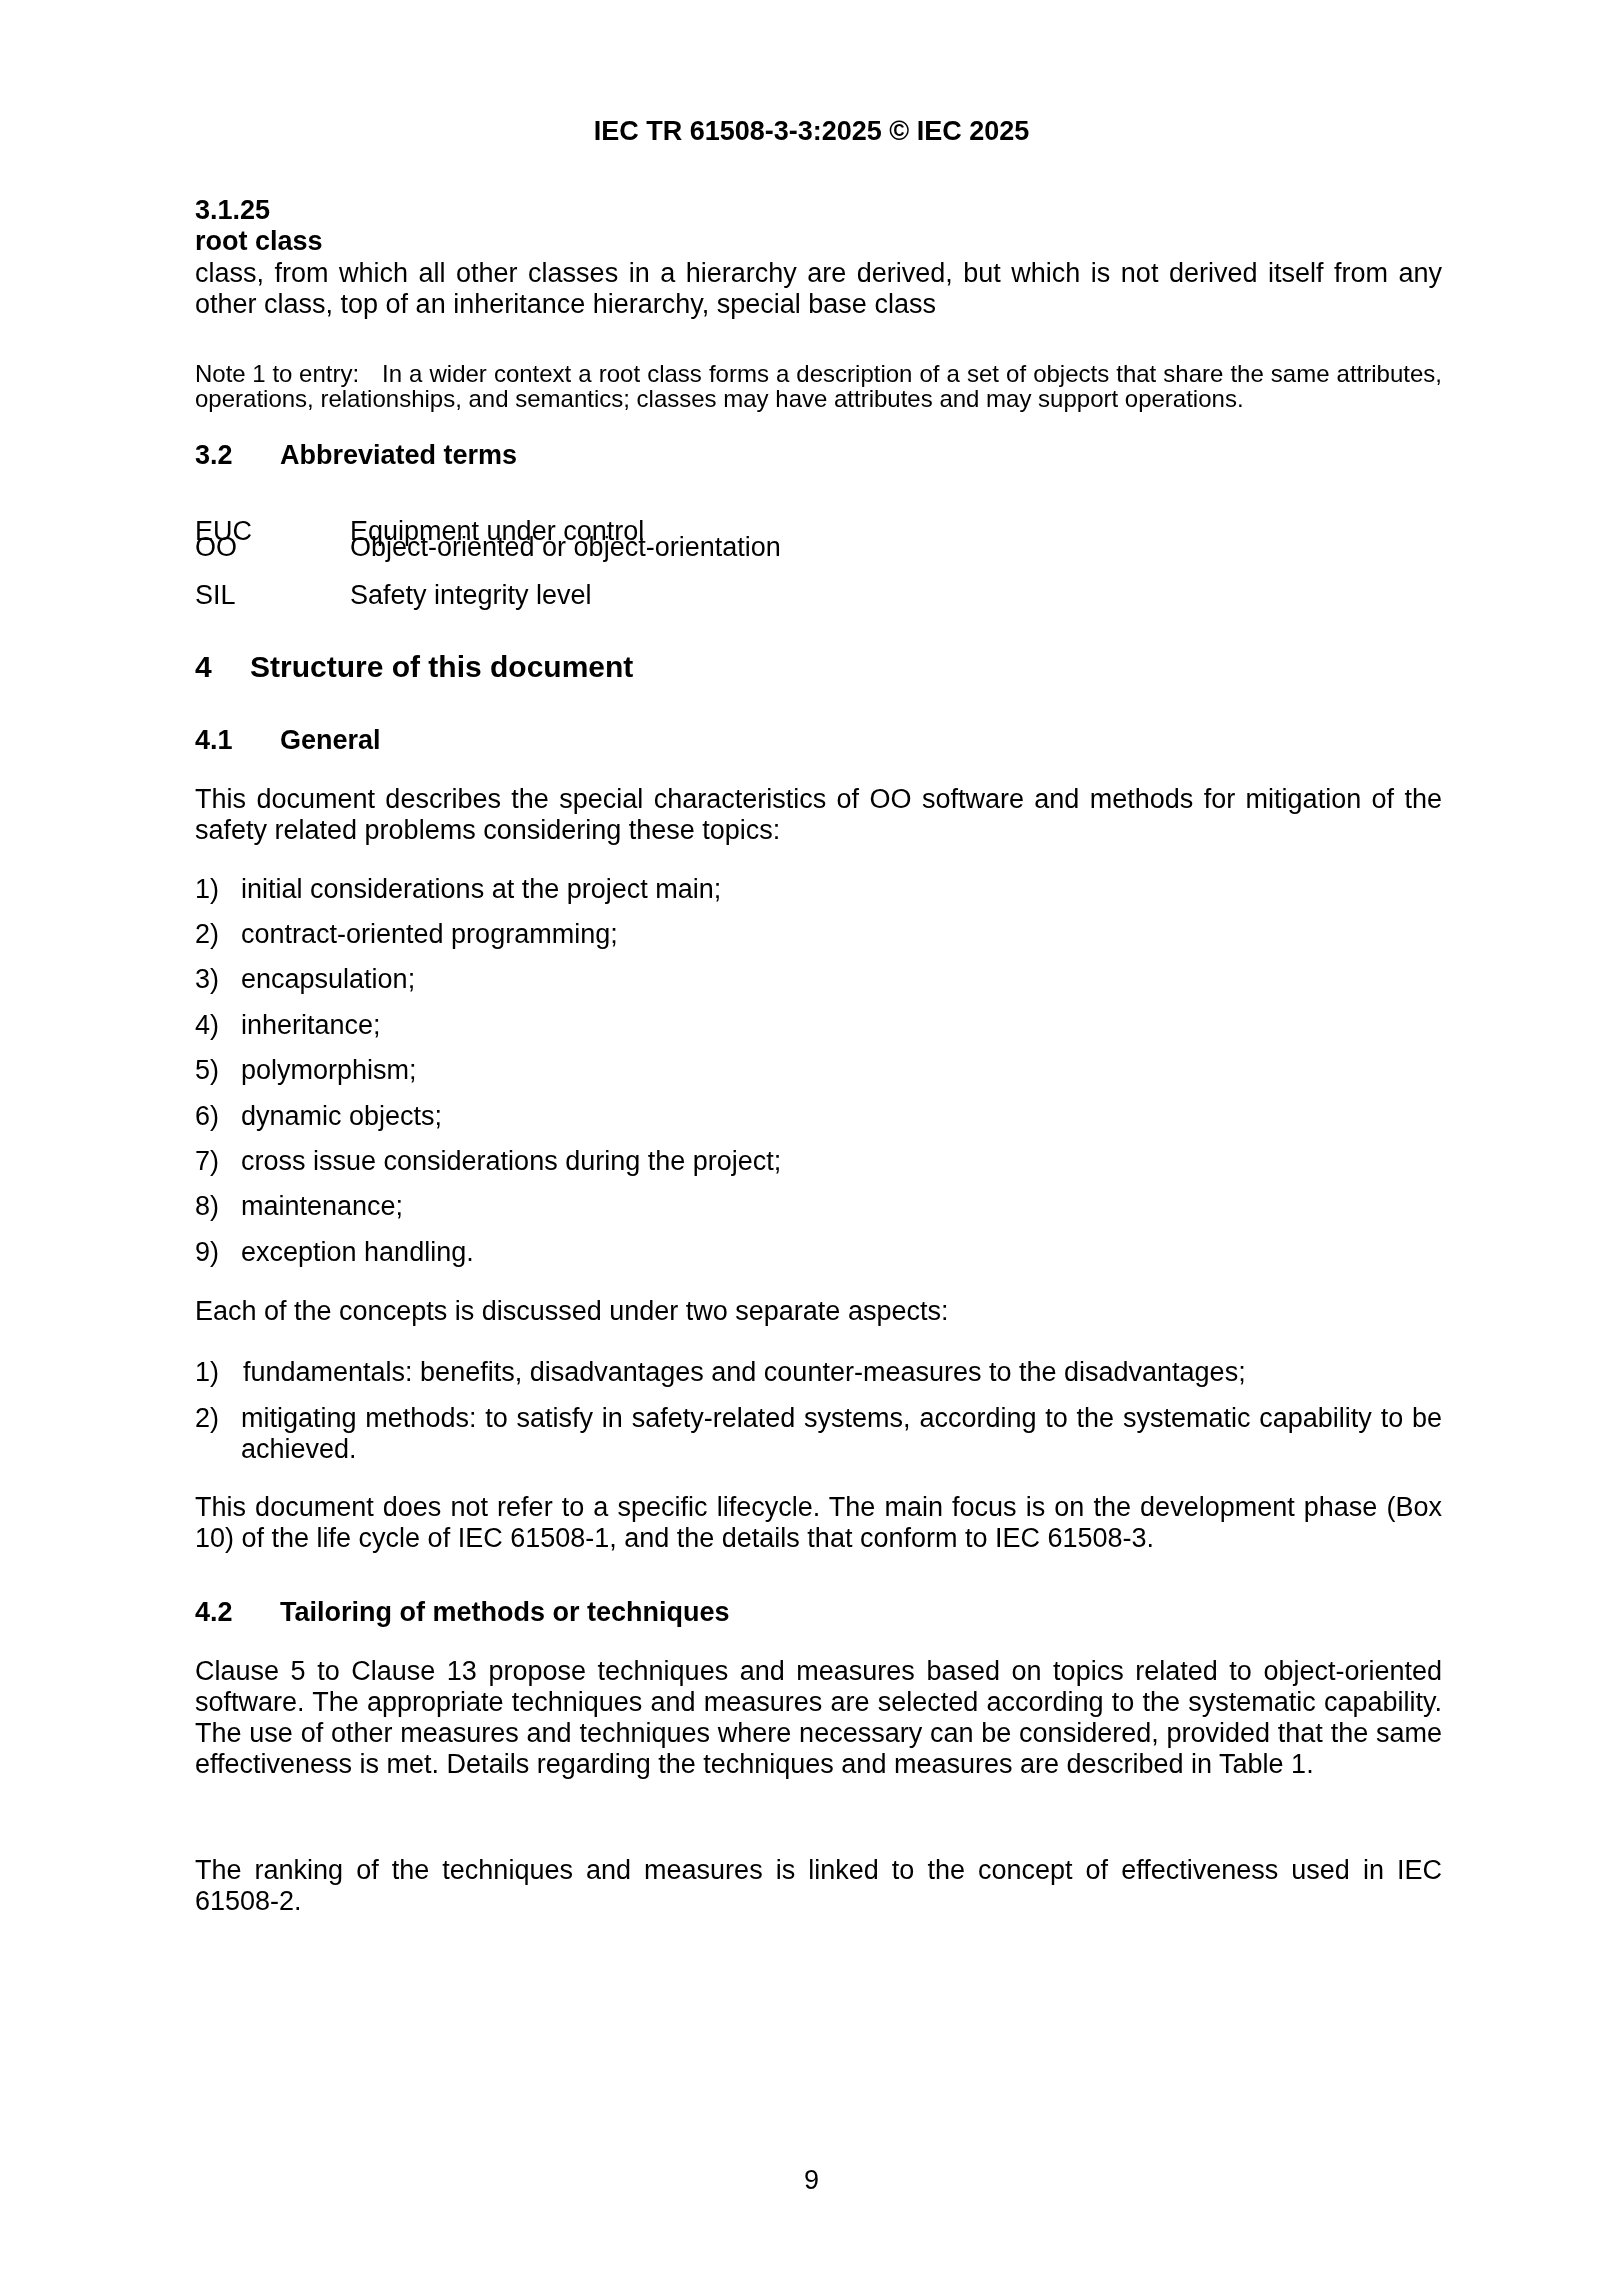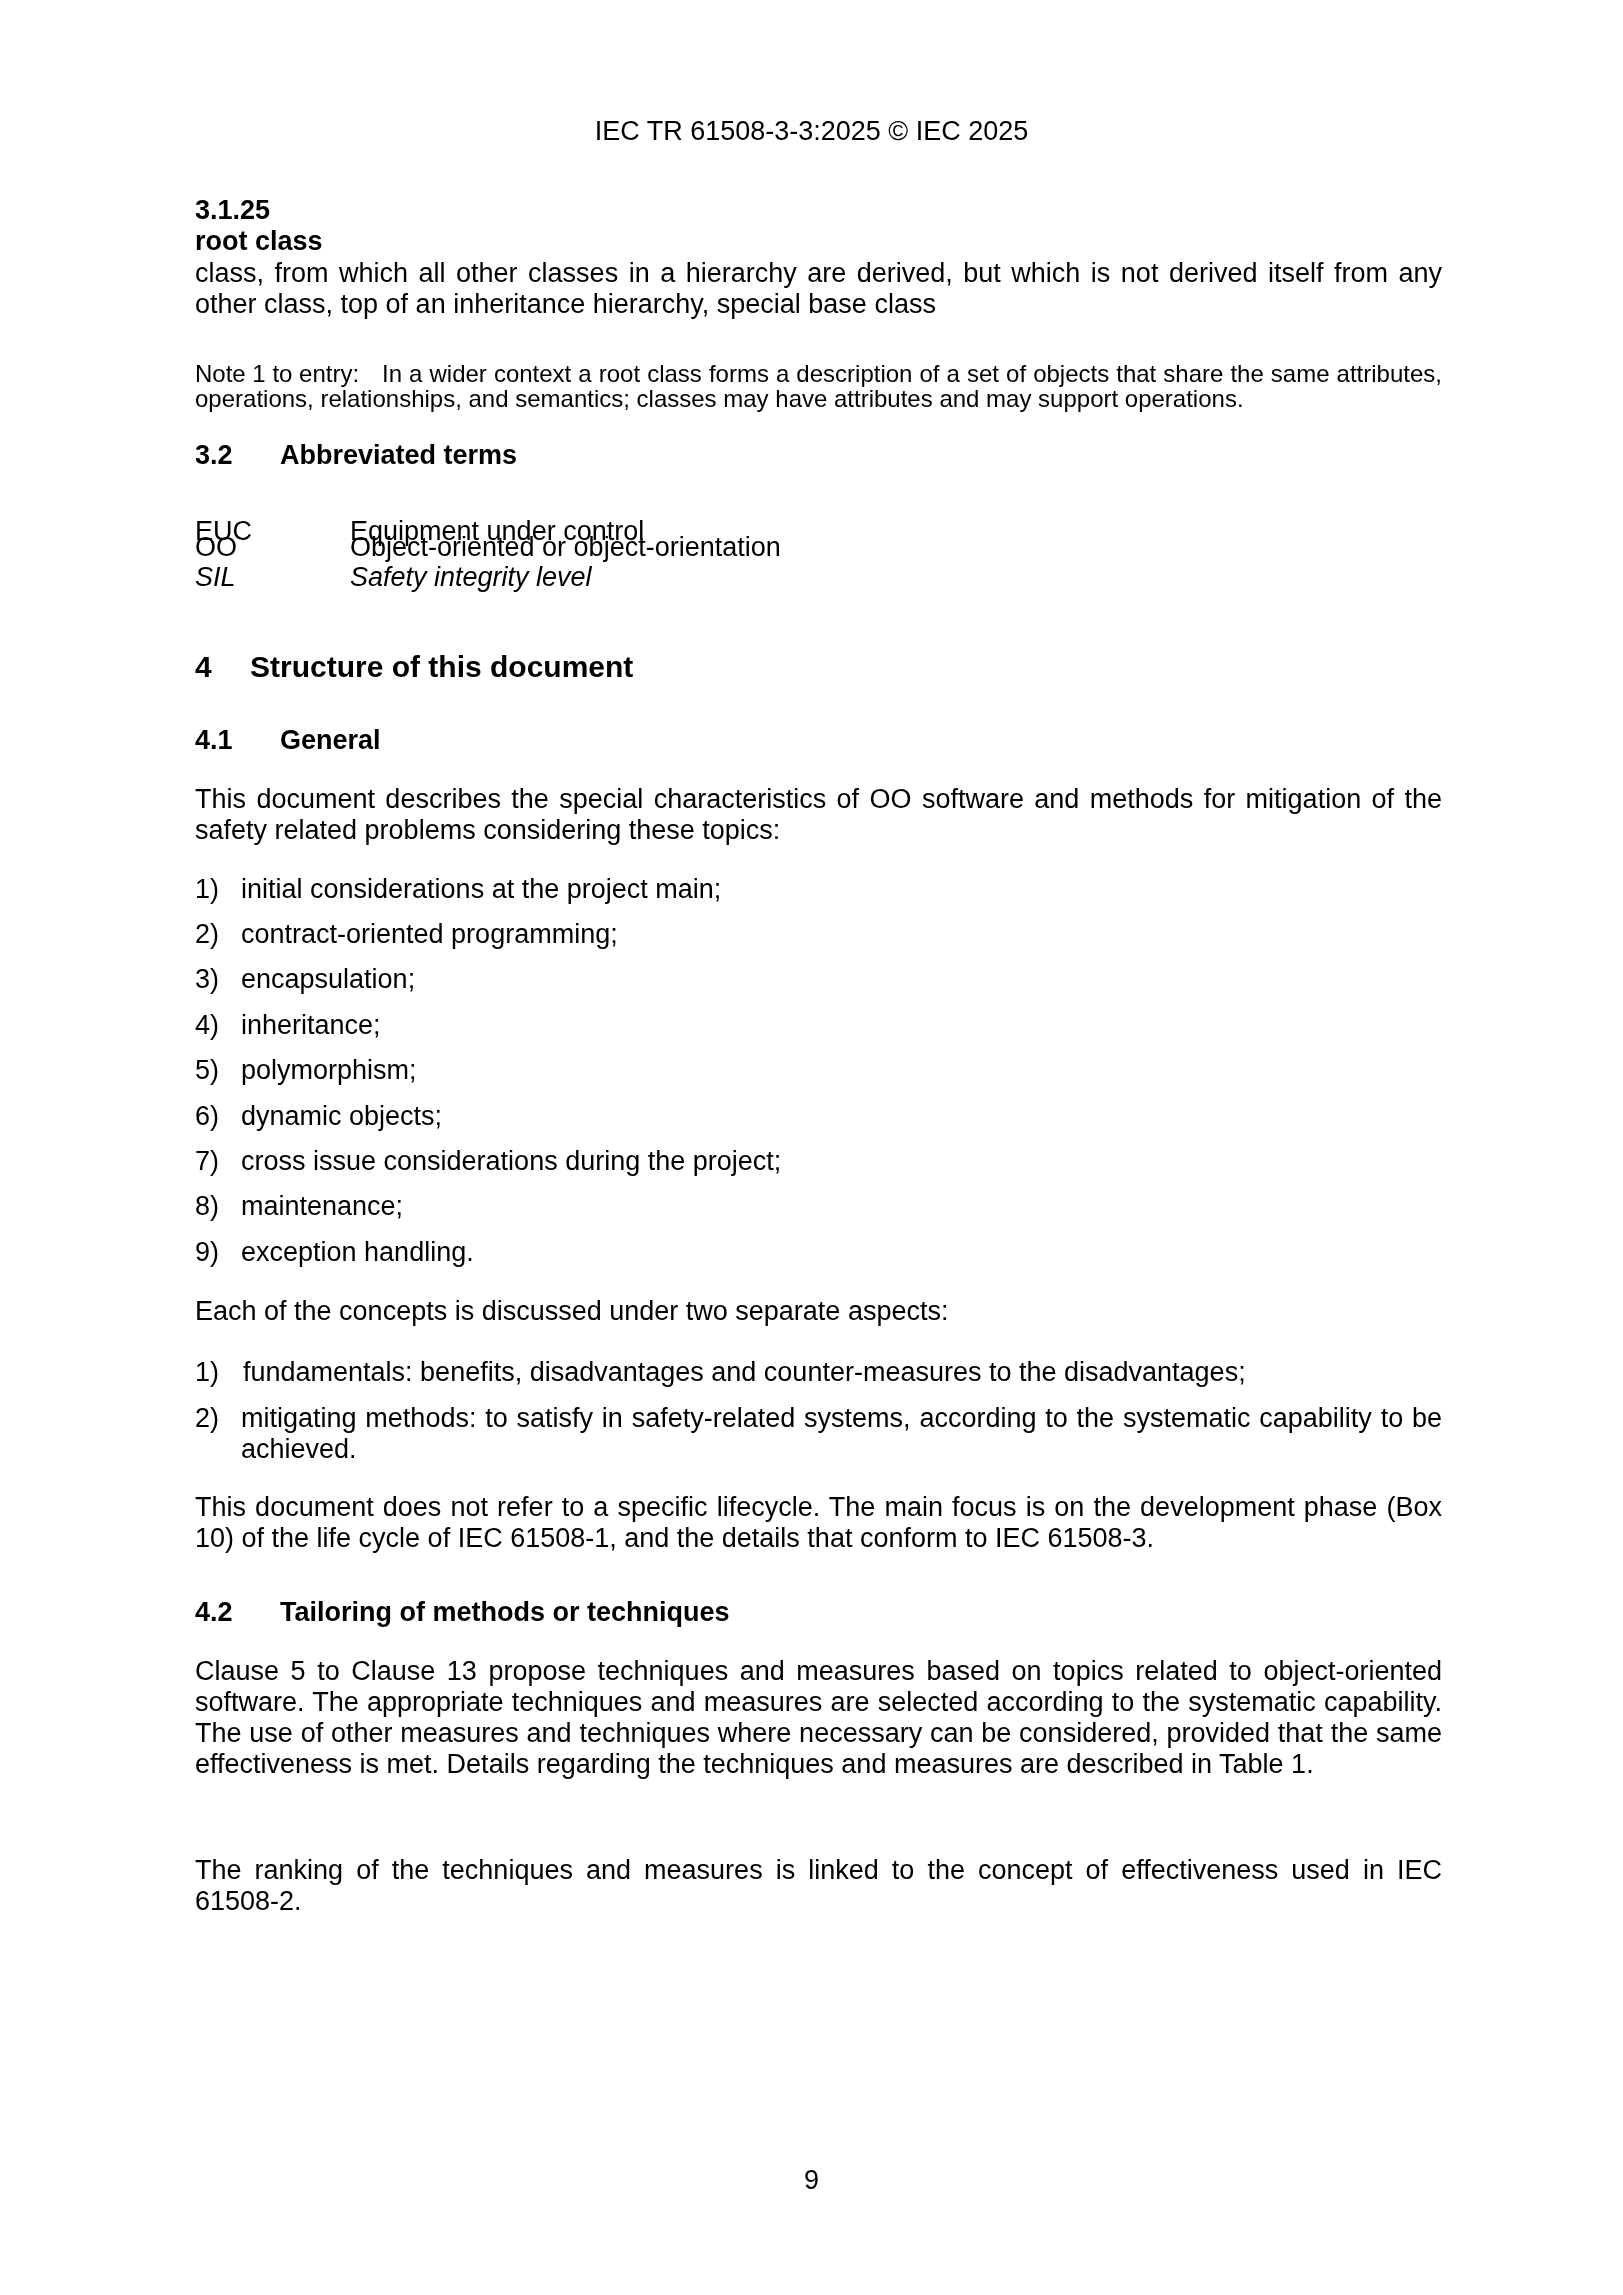--- a/index.html
+++ b/index.html
@@ -14,20 +14,21 @@
       overflow: hidden;
       font-family: "Liberation Sans", sans-serif;
       color: #000000;
     }
     .abs { position: absolute; }
     .header {
       left: 0; width: 1623px; top: 116px;
       text-align: center;
       font-size: 27px;
       line-height: 31px;
+      font-weight: bold;
     }
     .content {
       left: 195px;
       width: 1247px;
     }
     .body-text {
       font-size: 27px;
       line-height: 31px;
       text-align: justify;
     }
@@ -96,21 +97,21 @@
 <div class="abs content h2" style="top:440px;">
   <span class="num">3.2</span><span>Abbreviated terms</span>
 </div>
 
 <div class="abs content abbr-row" style="top:516px;">
   <span class="abbr">EUC</span><span>Equipment under control</span>
 </div>
 <div class="abs content abbr-row" style="top:532px;">
   <span class="abbr">OO</span><span>Object-oriented or object-orientation</span>
 </div>
-<div class="abs content abbr-row" style="top:562px;font-style:italic;">
+<div class="abs content abbr-row" style="top:580px;">
   <span class="abbr">SIL</span><span>Safety integrity level</span>
 </div>
 
 <div class="abs content h1" style="top:649px;">
   <span class="num">4</span><span>Structure of this document</span>
 </div>
 
 <div class="abs content h2" style="top:725px;">
   <span class="num">4.1</span><span>General</span>
 </div>

